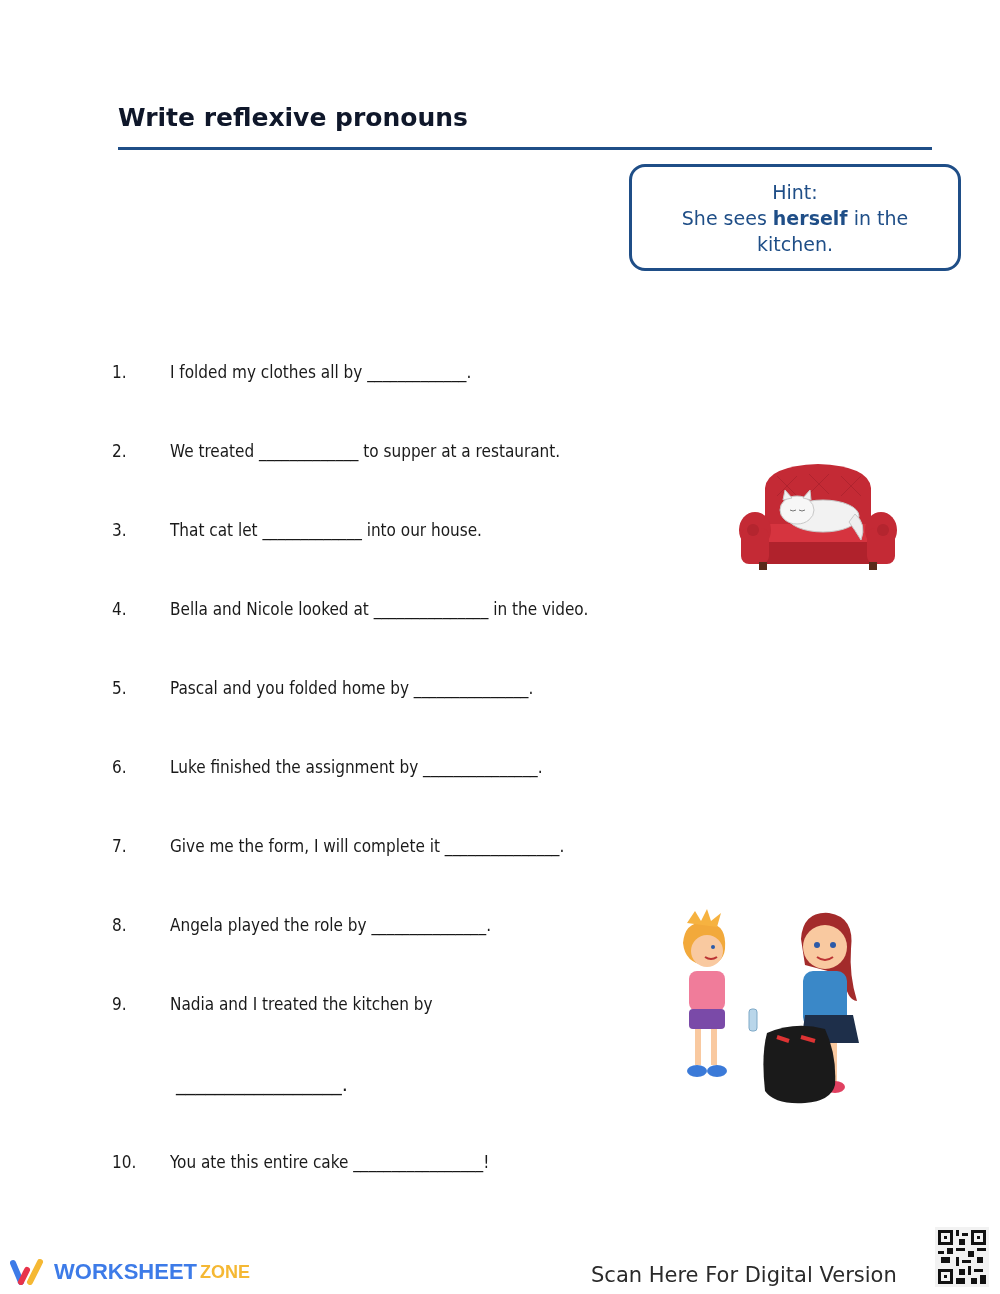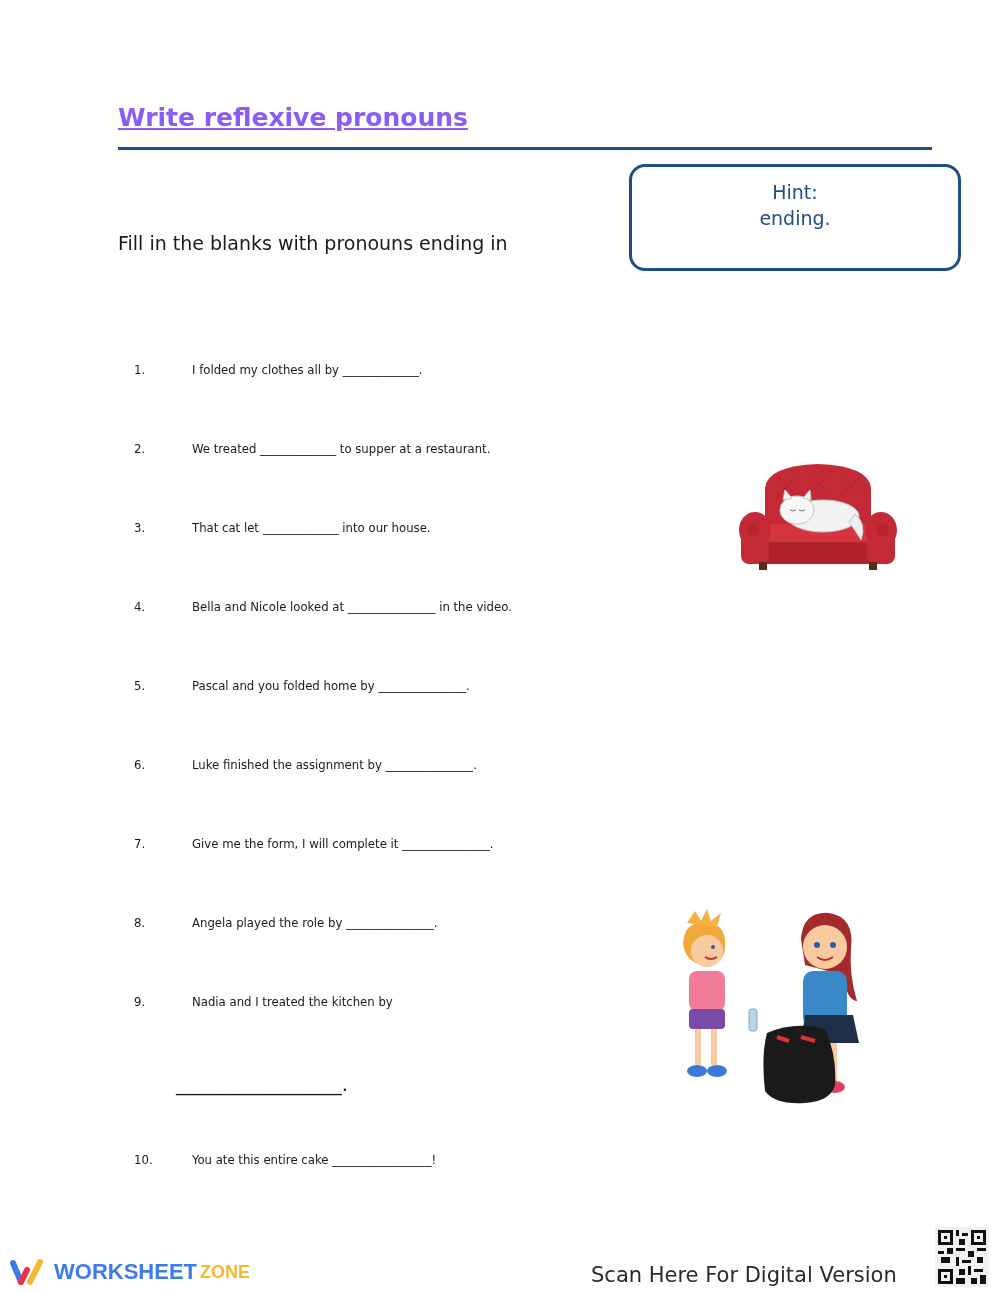--- a/index.html
+++ b/index.html
@@ -1,27 +1,27 @@
 <!DOCTYPE html>
 <html><head>
   <meta charset="utf-8">
   <style>
     html, body { margin: 0; padding: 0; background: #ffffff; }
     body { width: 1000px; height: 1294px; position: relative; overflow: hidden;
            font-family: "DejaVu Sans", sans-serif; color: #1a1a1a; }
     .title { position: absolute; left: 118px; top: 103px; font-family: "DejaVu Sans", sans-serif;
-             font-weight: bold; font-size: 25px; color: #8b5cf6; letter-spacing: 0px; text-decoration: underline; }
+             font-weight: bold; font-size: 25px; color: #0f172a; letter-spacing: 0px; }
     .title-rule { position: absolute; left: 118px; top: 147px; width: 814px; height: 3px; background: #1f4e87; }
     .hint-box { position: absolute; left: 629px; top: 164px; width: 332px; height: 107px;
                 border: 3px solid #1f4e87; border-radius: 16px; box-sizing: border-box;
                 text-align: center; color: #1f4e87; font-size: 19px; line-height: 26px; padding-top: 12px; }
     .hint-box b { font-weight: bold; }
     .instructions { position: absolute; left: 118px; top: 229px; width: 440px; font-size: 19px; line-height: 28px;
                     color: #1a1a1a; }
-    .q { position: absolute; left: 134px; font-size: 13px; color: #1a1a1a; white-space: nowrap;
+    .q { position: absolute; left: 112px; font-size: 17px; color: #1a1a1a; white-space: nowrap;
          font-family: "DejaVu Sans Condensed", "DejaVu Sans", sans-serif; transform-origin: left top; }
     .q .num { display: inline-block; width: 58px; }
     .q .txt { display: inline-block; }
     .cont { position: absolute; left: 176px; font-size: 19.5px; color: #1a1a1a; white-space: nowrap; }
     .sofa { position: absolute; left: 737px; top: 458px; width: 162px; height: 118px; }
     .kids { position: absolute; left: 665px; top: 905px; width: 210px; height: 212px; }
     .footer-logo { position: absolute; left: 10px; top: 1259px; display: flex; align-items: center; }
     .footer-logo .brand1 { color: #3d7be8; font-weight: bold; font-size: 22px; margin-left: 6px; font-family: "Liberation Sans", sans-serif; }
     .footer-logo .brand2 { color: #f5b833; font-weight: bold; font-size: 18px; margin-left: 3px; font-family: "Liberation Sans", sans-serif; }
     .scan-text { position: absolute; left: 591px; top: 1263px; font-size: 21px; color: #2a2a2a;
@@ -29,25 +29,25 @@
     .qr { position: absolute; left: 935px; top: 1227px; width: 54px; height: 60px; background: #f2f2f2; }
   </style>
 </head>
 <body>
 
 <div class="title">Write reflexive pronouns</div>
 <div class="title-rule"></div>
 
 <div class="hint-box">
   <div>Hint:</div>
-  <div>ending.</div>
+  <div><span>She sees </span><b>herself</b><span> in the</span></div>
+  <div>kitchen.</div>
 </div>
 
 <div class="instructions">
-  <div>Fill in the blanks with pronouns ending in</div>
 </div>
 
 <div class="q" style="top:362px"><span class="num">1.</span><span class="txt">I folded my clothes all by _____________.</span></div>
 <div class="q" style="top:441px"><span class="num">2.</span><span class="txt">We treated _____________ to supper at a restaurant.</span></div>
 <div class="q" style="top:520px"><span class="num">3.</span><span class="txt">That cat let _____________ into our house.</span></div>
 <div class="q" style="top:599px"><span class="num">4.</span><span class="txt">Bella and Nicole looked at _______________ in the video.</span></div>
 <div class="q" style="top:678px"><span class="num">5.</span><span class="txt">Pascal and you folded home by _______________.</span></div>
 <div class="q" style="top:757px"><span class="num">6.</span><span class="txt">Luke finished the assignment by _______________.</span></div>
 <div class="q" style="top:836px"><span class="num">7.</span><span class="txt">Give me the form, I will complete it _______________.</span></div>
 <div class="q" style="top:915px"><span class="num">8.</span><span class="txt">Angela played the role by _______________.</span></div>

